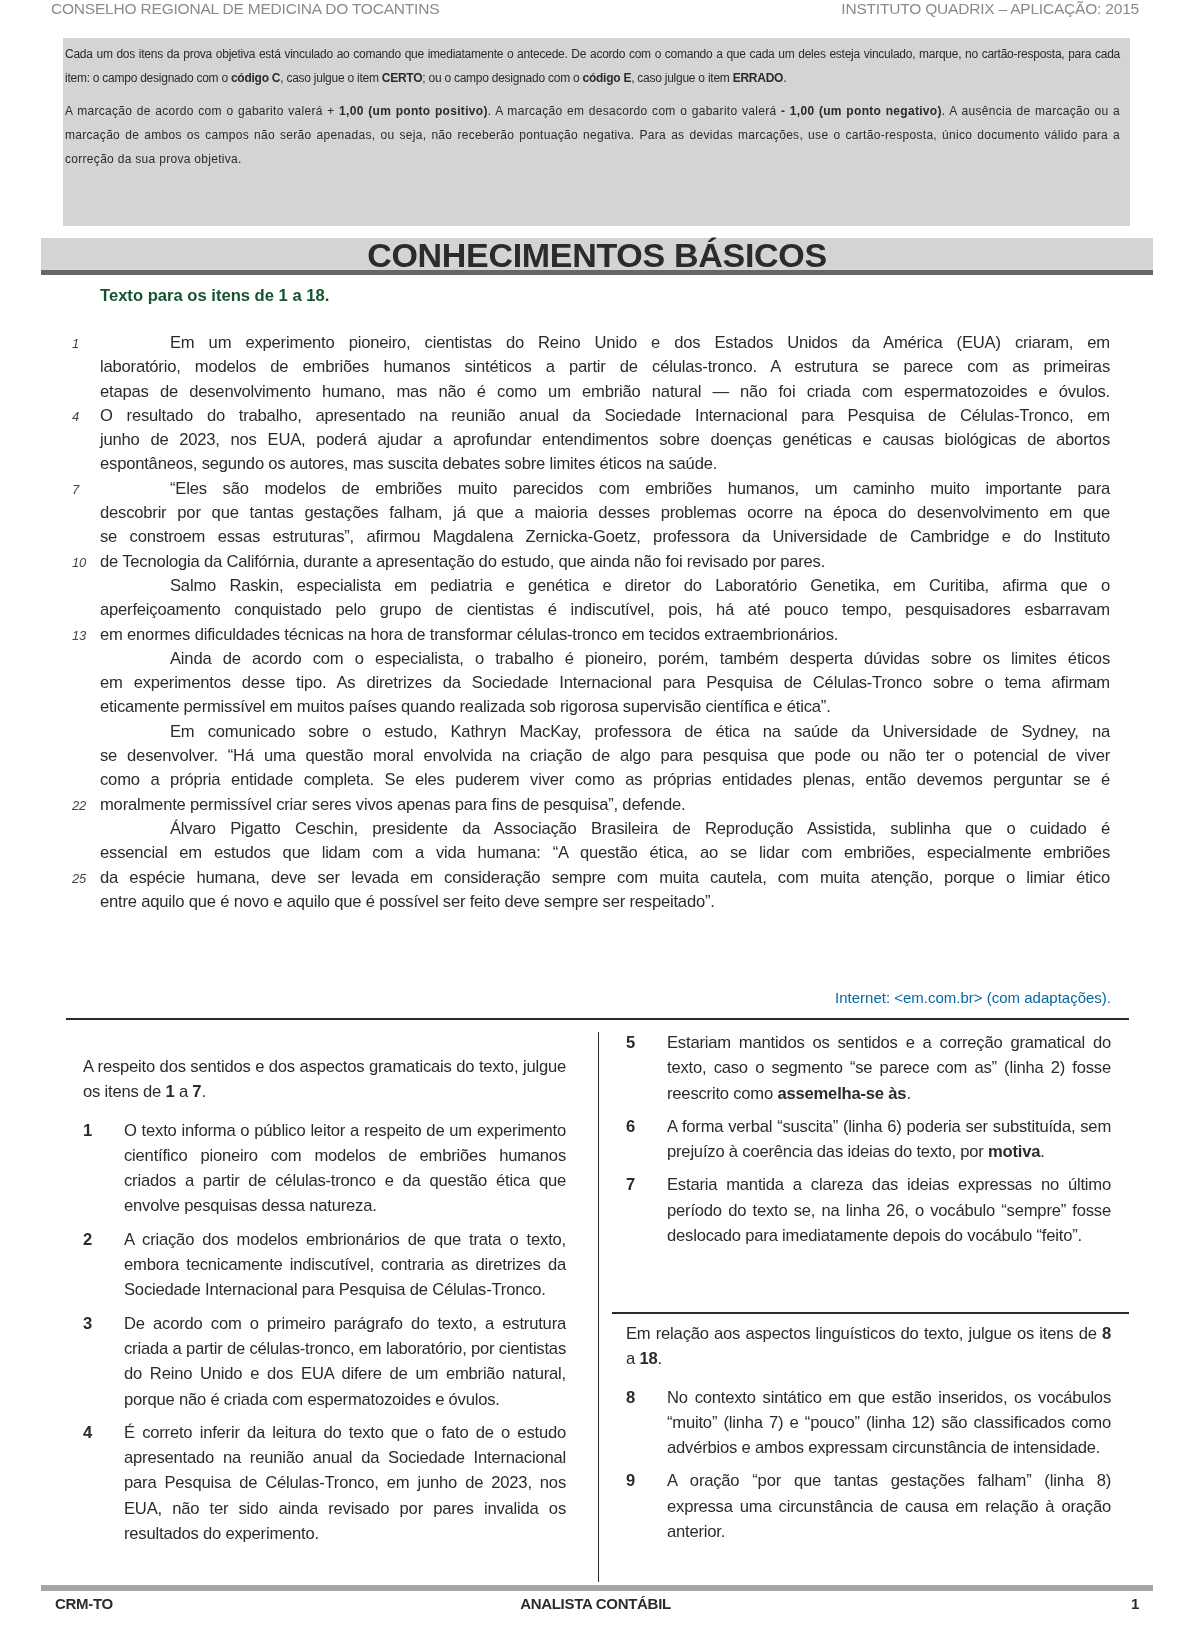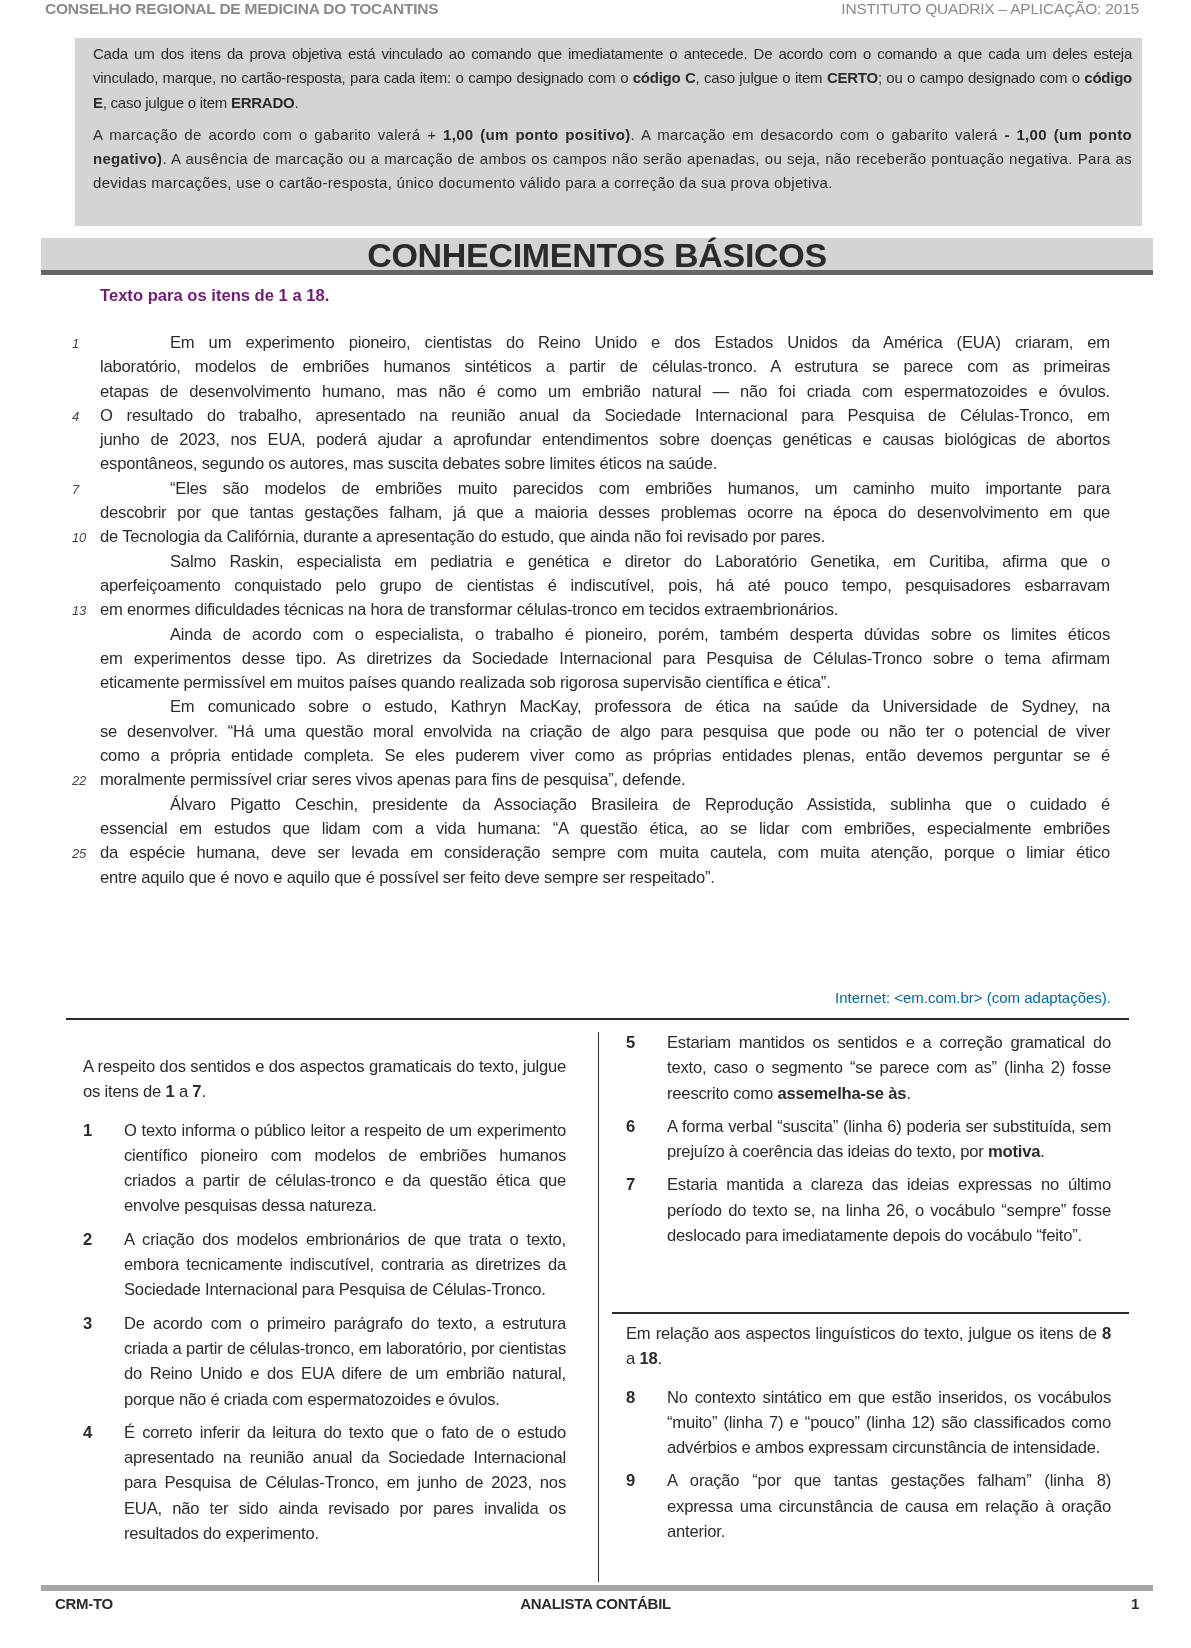--- a/index.html
+++ b/index.html
@@ -1,30 +1,30 @@
 <!DOCTYPE html>
 <html><head>
 <meta charset="utf-8">
 <style>
   html, body { margin:0; padding:0; background:#ffffff; }
   body { width:1191px; height:1648px; position:relative; overflow:hidden;
          font-family:"Liberation Sans", sans-serif; color:#2b2b2b; }
   .hdr { position:absolute; top:0; font-size:15.5px; color:#8a8a8a; letter-spacing:-0.2px; }
-  .hdr.left { left:45px;font-weight:bold; }
+  .hdr.left { left:51px; }
   .hdr.right { right:52px; }
   .instr { position:absolute; left:63px; top:38px; width:1067px; height:188px;
-           background:#d4d4d4; box-sizing:border-box; padding:4px 10px 0 18px;
-           font-size:15px; line-height:24.3px; text-align:justify; color:#2b2b2b; letter-spacing:-0.25px;margin-left:12px; }
+           background:#d4d4d4; box-sizing:border-box; padding:4px 10px 0 2px;
+           font-size:12px; line-height:24.3px; text-align:justify; color:#2b2b2b; letter-spacing:-0.25px; }
   .instr p { margin:0 0 8px 0; }
   .instr p.p2 { letter-spacing:0.3px; }
   .section-bar { position:absolute; left:41px; top:238px; width:1112px; height:32px;
                  background:#d4d4d4; border-bottom:5px solid #666666; box-sizing:content-box; }
   .section-title { position:absolute; left:0; right:0; top:-2px; text-align:center;
                    font-size:34px; font-weight:bold; color:#2b2b2b; letter-spacing:-0.3px; }
-  .text-intro { position:absolute; left:100px; top:286px; font-size:16.6px; font-weight:bold; color:#701a75; }
+  .text-intro { position:absolute; left:100px; top:286px; font-size:16.6px; font-weight:bold; color:#14532d; }
   .passage { position:absolute; left:100px; top:331px; width:1010px; font-size:16.6px; line-height:24.3px; color:#2b2b2b; letter-spacing:-0.2px; }
   .pline { height:24.3px; text-align:justify; text-align-last:justify; white-space:nowrap; position:relative; }
   .pline.last { text-align-last:left; }
   .pline .txt { display:block; }
   .pline.indent .txt { padding-left:70px; }
   .lnum { position:absolute; left:-28px; top:1px; font-size:13px; font-style:italic; color:#444; width:18px; text-align:right; }
   .source { position:absolute; right:80px; top:989px; font-size:15px; color:#0369a1; }
   .rule-top { position:absolute; left:66px; top:1018px; width:1063px; height:2px; background:#2b2b2b; }
   .col-divider { position:absolute; left:598px; top:1032px; width:1px; height:550px; background:#2b2b2b; }
   .col { position:absolute; font-size:16.6px; line-height:25.3px; color:#2b2b2b; letter-spacing:-0.2px; }
@@ -79,20 +79,23 @@
     </div>
     <div class="pline last">
       <span class="txt">espontâneos, segundo os autores, mas suscita debates sobre limites éticos na saúde.</span>
     </div>
     <div class="pline indent">
       <span class="lnum">7</span>
       <span class="txt">“Eles são modelos de embriões muito parecidos com embriões humanos, um caminho muito importante para</span>
     </div>
     <div class="pline">
       <span class="txt">descobrir por que tantas gestações falham, já que a maioria desses problemas ocorre na época do desenvolvimento em que</span>
+    </div>
+    <div class="pline">
+      <span class="txt">se constroem essas estruturas”, afirmou Magdalena Zernicka-Goetz, professora da Universidade de Cambridge e do Instituto</span>
     </div>
     <div class="pline last">
       <span class="lnum">10</span>
       <span class="txt">de Tecnologia da Califórnia, durante a apresentação do estudo, que ainda não foi revisado por pares.</span>
     </div>
     <div class="pline indent">
       <span class="txt">Salmo Raskin, especialista em pediatria e genética e diretor do Laboratório Genetika, em Curitiba, afirma que o</span>
     </div>
     <div class="pline">
       <span class="txt">aperfeiçoamento conquistado pelo grupo de cientistas é indiscutível, pois, há até pouco tempo, pesquisadores esbarravam</span>

